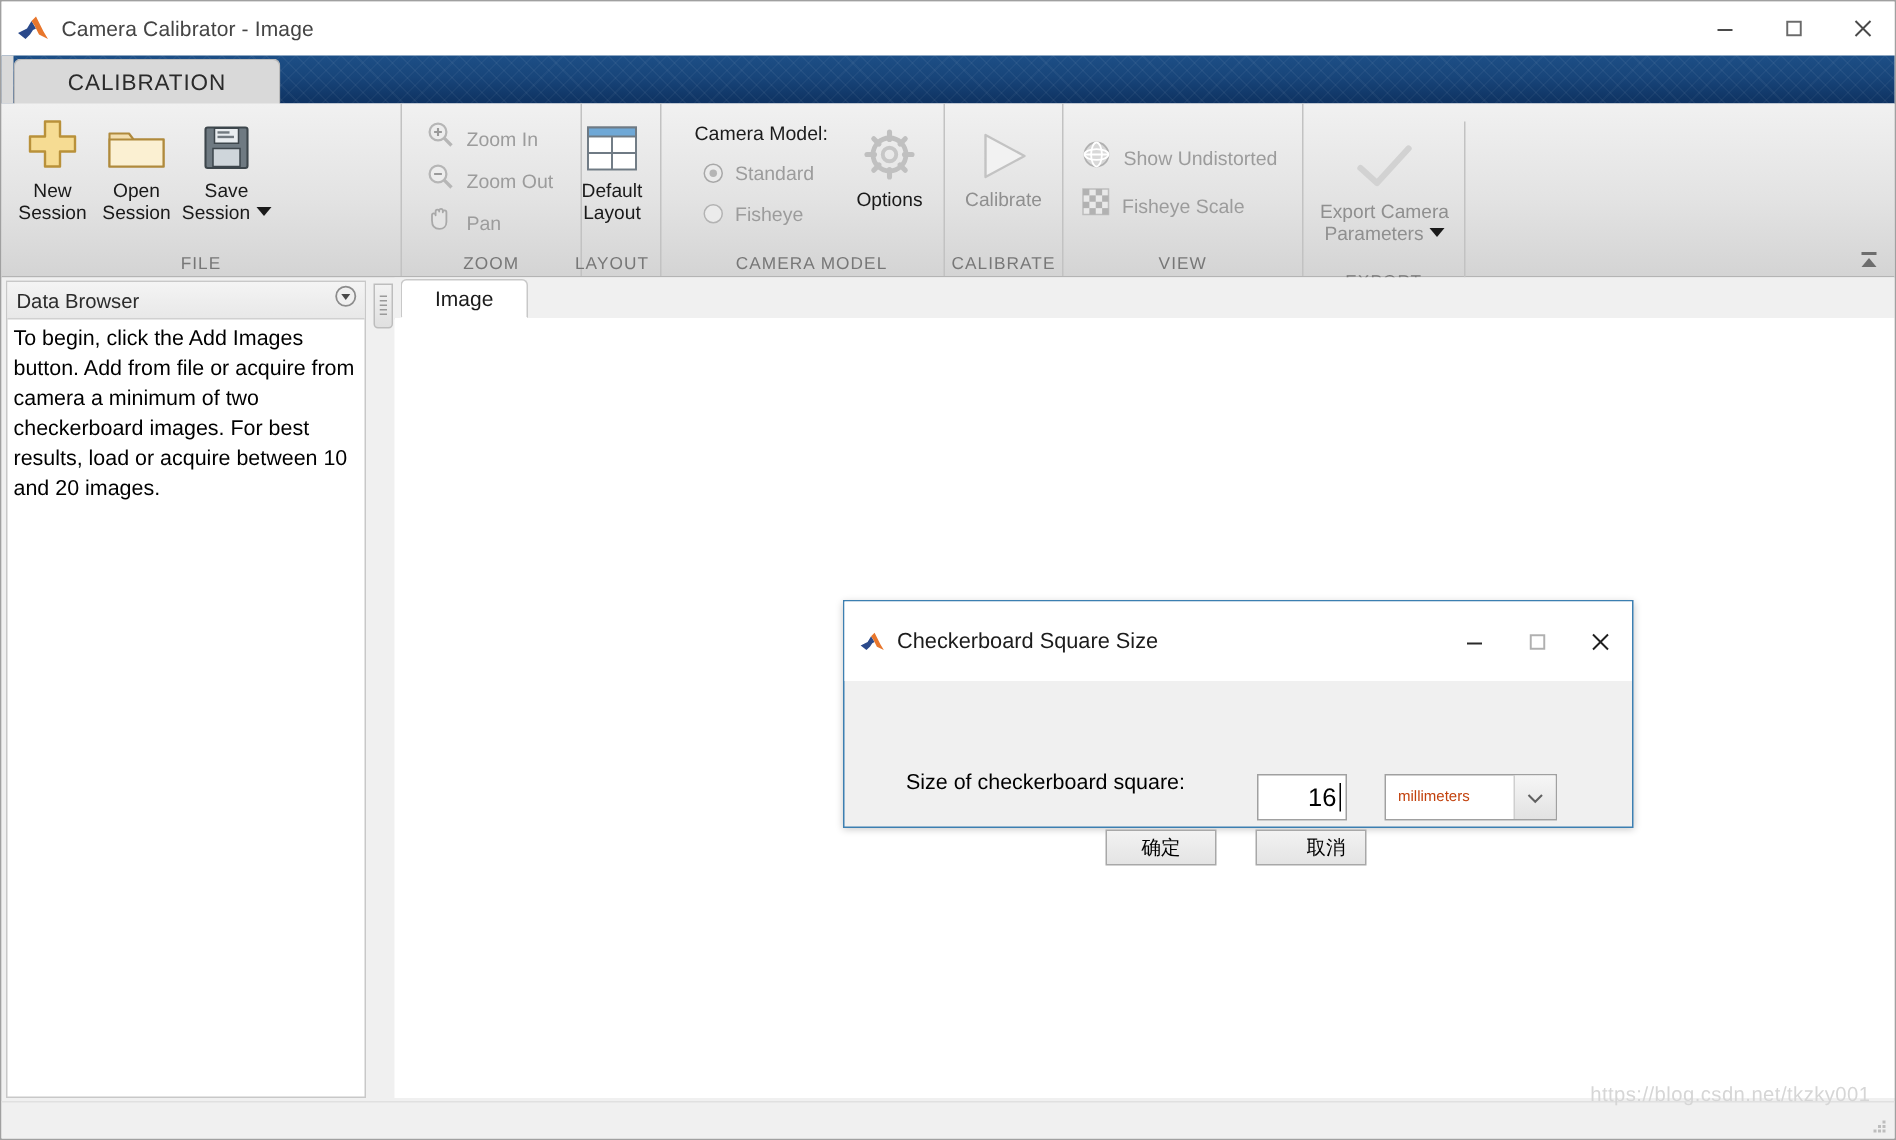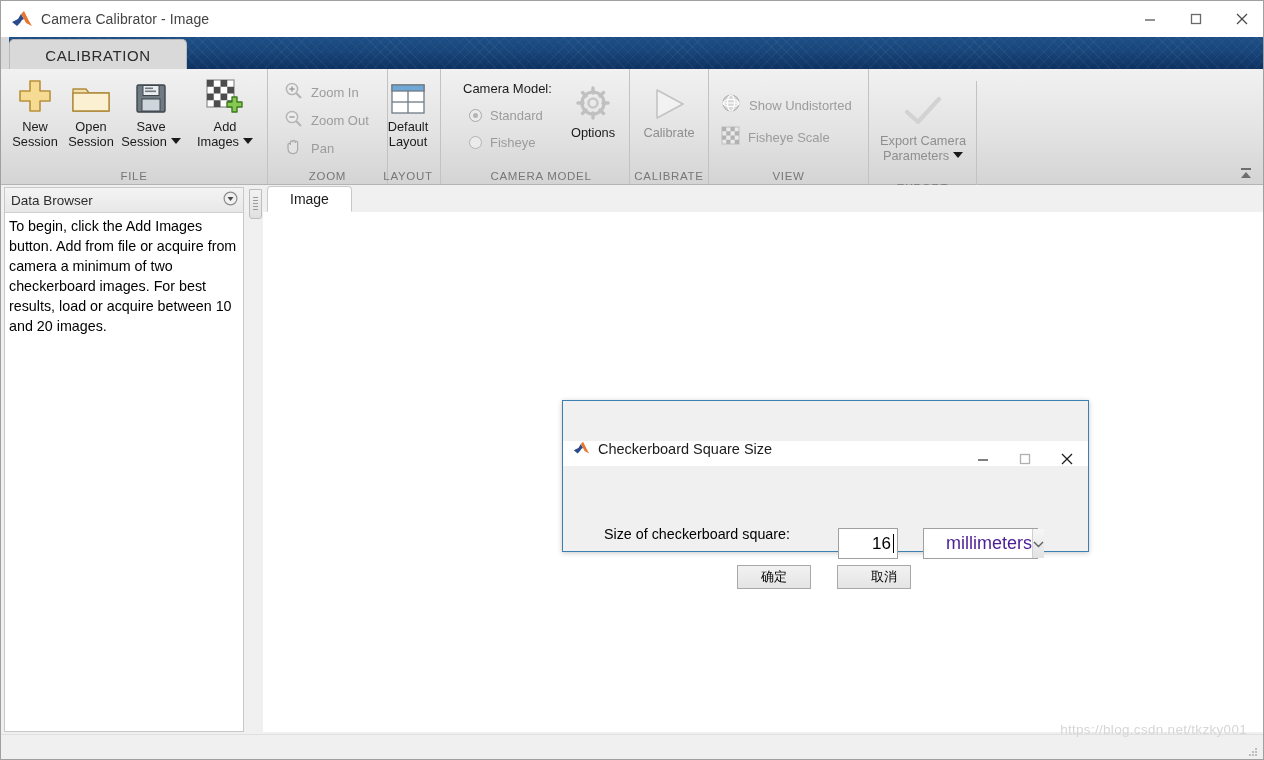--- a/index.html
+++ b/index.html
@@ -238,24 +238,23 @@
   
   .dialog {
     position: absolute; left: 561px; top: 399px;
     width: 527px; height: 152px;
     background: #f0f0f0;
     border: 1px solid #3c7fb1;
     box-sizing: border-box;
     box-shadow: 0 1px 5px rgba(0,0,0,.22);
   }
   .dlg-title {
-    height: 25px; background: #ffffff;
-    display: flex; 
-    box-sizing: border-box;
-    margin-top: 40px;
+    height: 53px; background: #ffffff;
+    display: flex; align-items: center;
+    box-sizing: border-box;
   }
   .dlg-title .micon { width: 17px; height: 14px; margin: 0 8px 0 10px; position: relative; }
   .dlg-title .txt { font-size: 14.5px; color: #1c1c1c; }
   .dlg-wc { margin-left: auto; display: flex; align-items: center; height: 36px; }
   .dlg-wc .b { width: 42px; height: 36px; display: flex; align-items: center; justify-content: center; }
   .dlg-body { position: relative; height: 115px; }
   .dlg-label {
     position: absolute; left: 41px; top: 68px;
     transform: translateY(-50%);
     font-size: 14.3px; color: #000;
@@ -273,21 +272,21 @@
     display: inline-block; width: 1px; height: 19px;
     background: #000; margin-left: 2px;
   }
   .dlg-select {
     position: absolute; left: 360px; top: 62px;
     width: 115px; height: 31px;
     background: #fff; border: 1px solid #a0a0a0;
     box-sizing: border-box;
     display: flex; align-items: center;
   }
-  .dlg-select .val { font-size: 18px; color: #4c1d95; padding-left: 22px; }
+  .dlg-select .val { font-size: 10px; color: #c2410c; padding-left: 8px; }
   .dlg-select .arrowbox {
     margin-left: auto; width: 27px; height: 29px;
     background: linear-gradient(to bottom, #f6f6f6, #e2e2e2);
     border-left: 1px solid #cfcfcf;
     display: flex; align-items: center; justify-content: center;
   }
   .dlg-btn {
     position: absolute; top: 99px;
     width: 74px; height: 24px;
     background: linear-gradient(to bottom, #f2f2f2, #e4e4e4);
@@ -431,39 +430,20 @@
               <rect x="3" y="4" width="28" height="27" rx="1.5" fill="#6f7a82" stroke="#3d464c" stroke-width="1.4"></rect>
               <rect x="9" y="4.5" width="16" height="10" fill="#e9edf0" stroke="#3d464c" stroke-width="1"></rect>
               <rect x="11" y="6.5" width="8" height="1.6" fill="#71797f"></rect>
               <rect x="11" y="9.5" width="11" height="1.6" fill="#71797f"></rect>
               <rect x="8" y="18" width="18" height="12" fill="#cfd6db" stroke="#3d464c" stroke-width="1"></rect>
             </svg>
           </div>
           <div class="lb"><span>Save</span><br><span>Session</span><span class="caret-d"></span></div>
         </div>
 
-        <div class="bigbtn" style="left:192px;">
-          <div class="ic">
-            <svg width="40" height="38" viewBox="0 0 40 38">
-              <rect x="2" y="3" width="27" height="27" fill="#ffffff" stroke="#8d8d8d" stroke-width="1.2"></rect>
-              <g fill="#4d4d4d">
-                <rect x="2" y="3" width="6.75" height="6.75"></rect>
-                  <rect x="15.5" y="3" width="6.75" height="6.75"></rect>
-                <rect x="8.75" y="9.75" width="6.75" height="6.75"></rect>
-                  <rect x="22.25" y="9.75" width="6.75" height="6.75"></rect>
-                <rect x="2" y="16.5" width="6.75" height="6.75"></rect>
-                  <rect x="15.5" y="16.5" width="6.75" height="6.75"></rect>
-                <rect x="8.75" y="23.25" width="6.75" height="6.75"></rect>
-                  <rect x="22.25" y="23.25" width="6.75" height="6.75"></rect>
-              </g>
-              <path d="M27 20 H32 V25 H37 V30 H32 V35 H27 V30 H22 V25 H27 Z" fill="#86c952" stroke="#3e7a1e" stroke-width="1.4" stroke-linejoin="round"></path>
-            </svg>
-          </div>
-          <div class="lb"><span>Add</span><br><span>Images</span><span class="caret-d"></span></div>
-        </div>
       </div>
       <div class="glabel">FILE</div>
     </div>
 
     <div class="rgroup sep" style="left:267px; width:120px;">
       <div class="gcontent">
         <div class="smallbtn disabled" style="left:16px; top:11px;">
           <span>
             <svg width="19" height="19" viewBox="0 0 19 19">
               <circle cx="8" cy="8" r="5.6" fill="#ededed" stroke="#b6b6b6" stroke-width="1.5"></circle>

